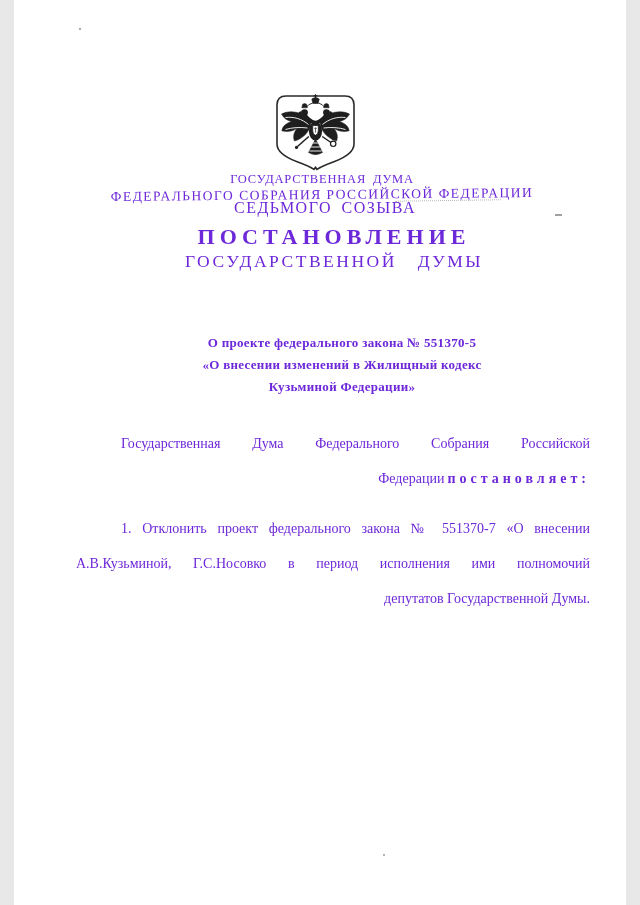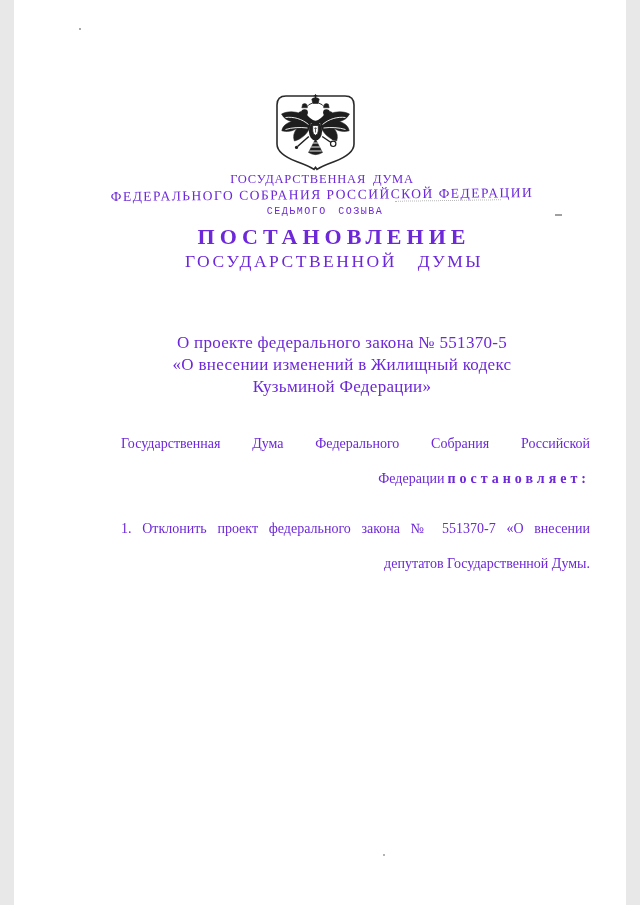--- a/index.html
+++ b/index.html
@@ -9,25 +9,25 @@
     font-family:"Liberation Serif","DejaVu Serif",serif;
     color:#6d28d9;
     -webkit-font-smoothing:antialiased;
   }
   .abs{position:absolute;}
   .ctr{text-align:center;}
   .emblem{position:absolute;left:261px;top:91px;width:81px;height:81px;}
 
   .h1{left:0;top:173px;width:616px;font-size:12.5px;letter-spacing:.8px;word-spacing:3px;line-height:1;}
   .h2{left:0;top:188px;width:616px;font-size:13.5px;letter-spacing:1.5px;line-height:1;transform:rotate(-.55deg);}
-  .h3{left:0;top:207px;width:622px;font-size:10px;letter-spacing:1.5px;word-spacing:4px;line-height:1;font-family:Liberation Mono, monospace;}
+  .h3{left:0;top:200px;width:622px;font-size:16px;letter-spacing:1.5px;word-spacing:4px;line-height:1;}
   .doctype{left:0;top:226px;width:640px;font-size:22px;font-weight:bold;letter-spacing:5px;line-height:1;}
   .docorg{left:0;top:253px;width:640px;font-size:17.5px;letter-spacing:2.5px;word-spacing:14px;line-height:1;}
 
-  .subject{left:70px;top:332px;width:516px;font-size:17px;font-weight:normal;letter-spacing:.3px;line-height:22px;}
+  .subject{left:70px;top:332px;width:516px;font-size:13px;font-weight:bold;letter-spacing:.3px;line-height:22px;}
 
   .bodytext{left:62px;top:426px;width:514px;font-size:14px;}
   .ln{height:35px;line-height:35px;white-space:nowrap;text-align:right;}
   .jfull{text-align:justify;text-align-last:justify;white-space:normal;}
   .ind{text-indent:45px;}
   .gap{margin-top:15px;}
   .resolve{font-weight:bold;letter-spacing:4px;margin-left:3px;}
 
   .speck{position:absolute;background:#8d8d8d;width:2px;height:2px;border-radius:1px;}
   .s1{left:65px;top:28px;}
@@ -86,20 +86,21 @@
     <div>«О внесении изменений в Жилищный кодекс</div>
     <div>Кузьминой Федерации»</div>
   </div>
 
   <div class="abs bodytext">
     <div class="ln jfull ind">Государственная Дума Федерального Собрания Российской</div>
     <div class="ln">
       <span>Федерации</span><span class="resolve">постановляет:</span>
     </div>
     <div class="ln jfull ind gap">1. Отклонить проект федерального закона № 551370-7 «О внесении</div>
+    <div class="ln jfull">А.В.Кузьминой, Г.С.Носовко в период исполнения ими полномочий</div>
     <div class="ln">депутатов Государственной Думы.</div>
   </div>
 
   <div class="speck s1"></div>
   <div class="speck s2"></div>
   <div class="dotline"></div>
   <div class="dashmark"></div>
 
 </div>
 

